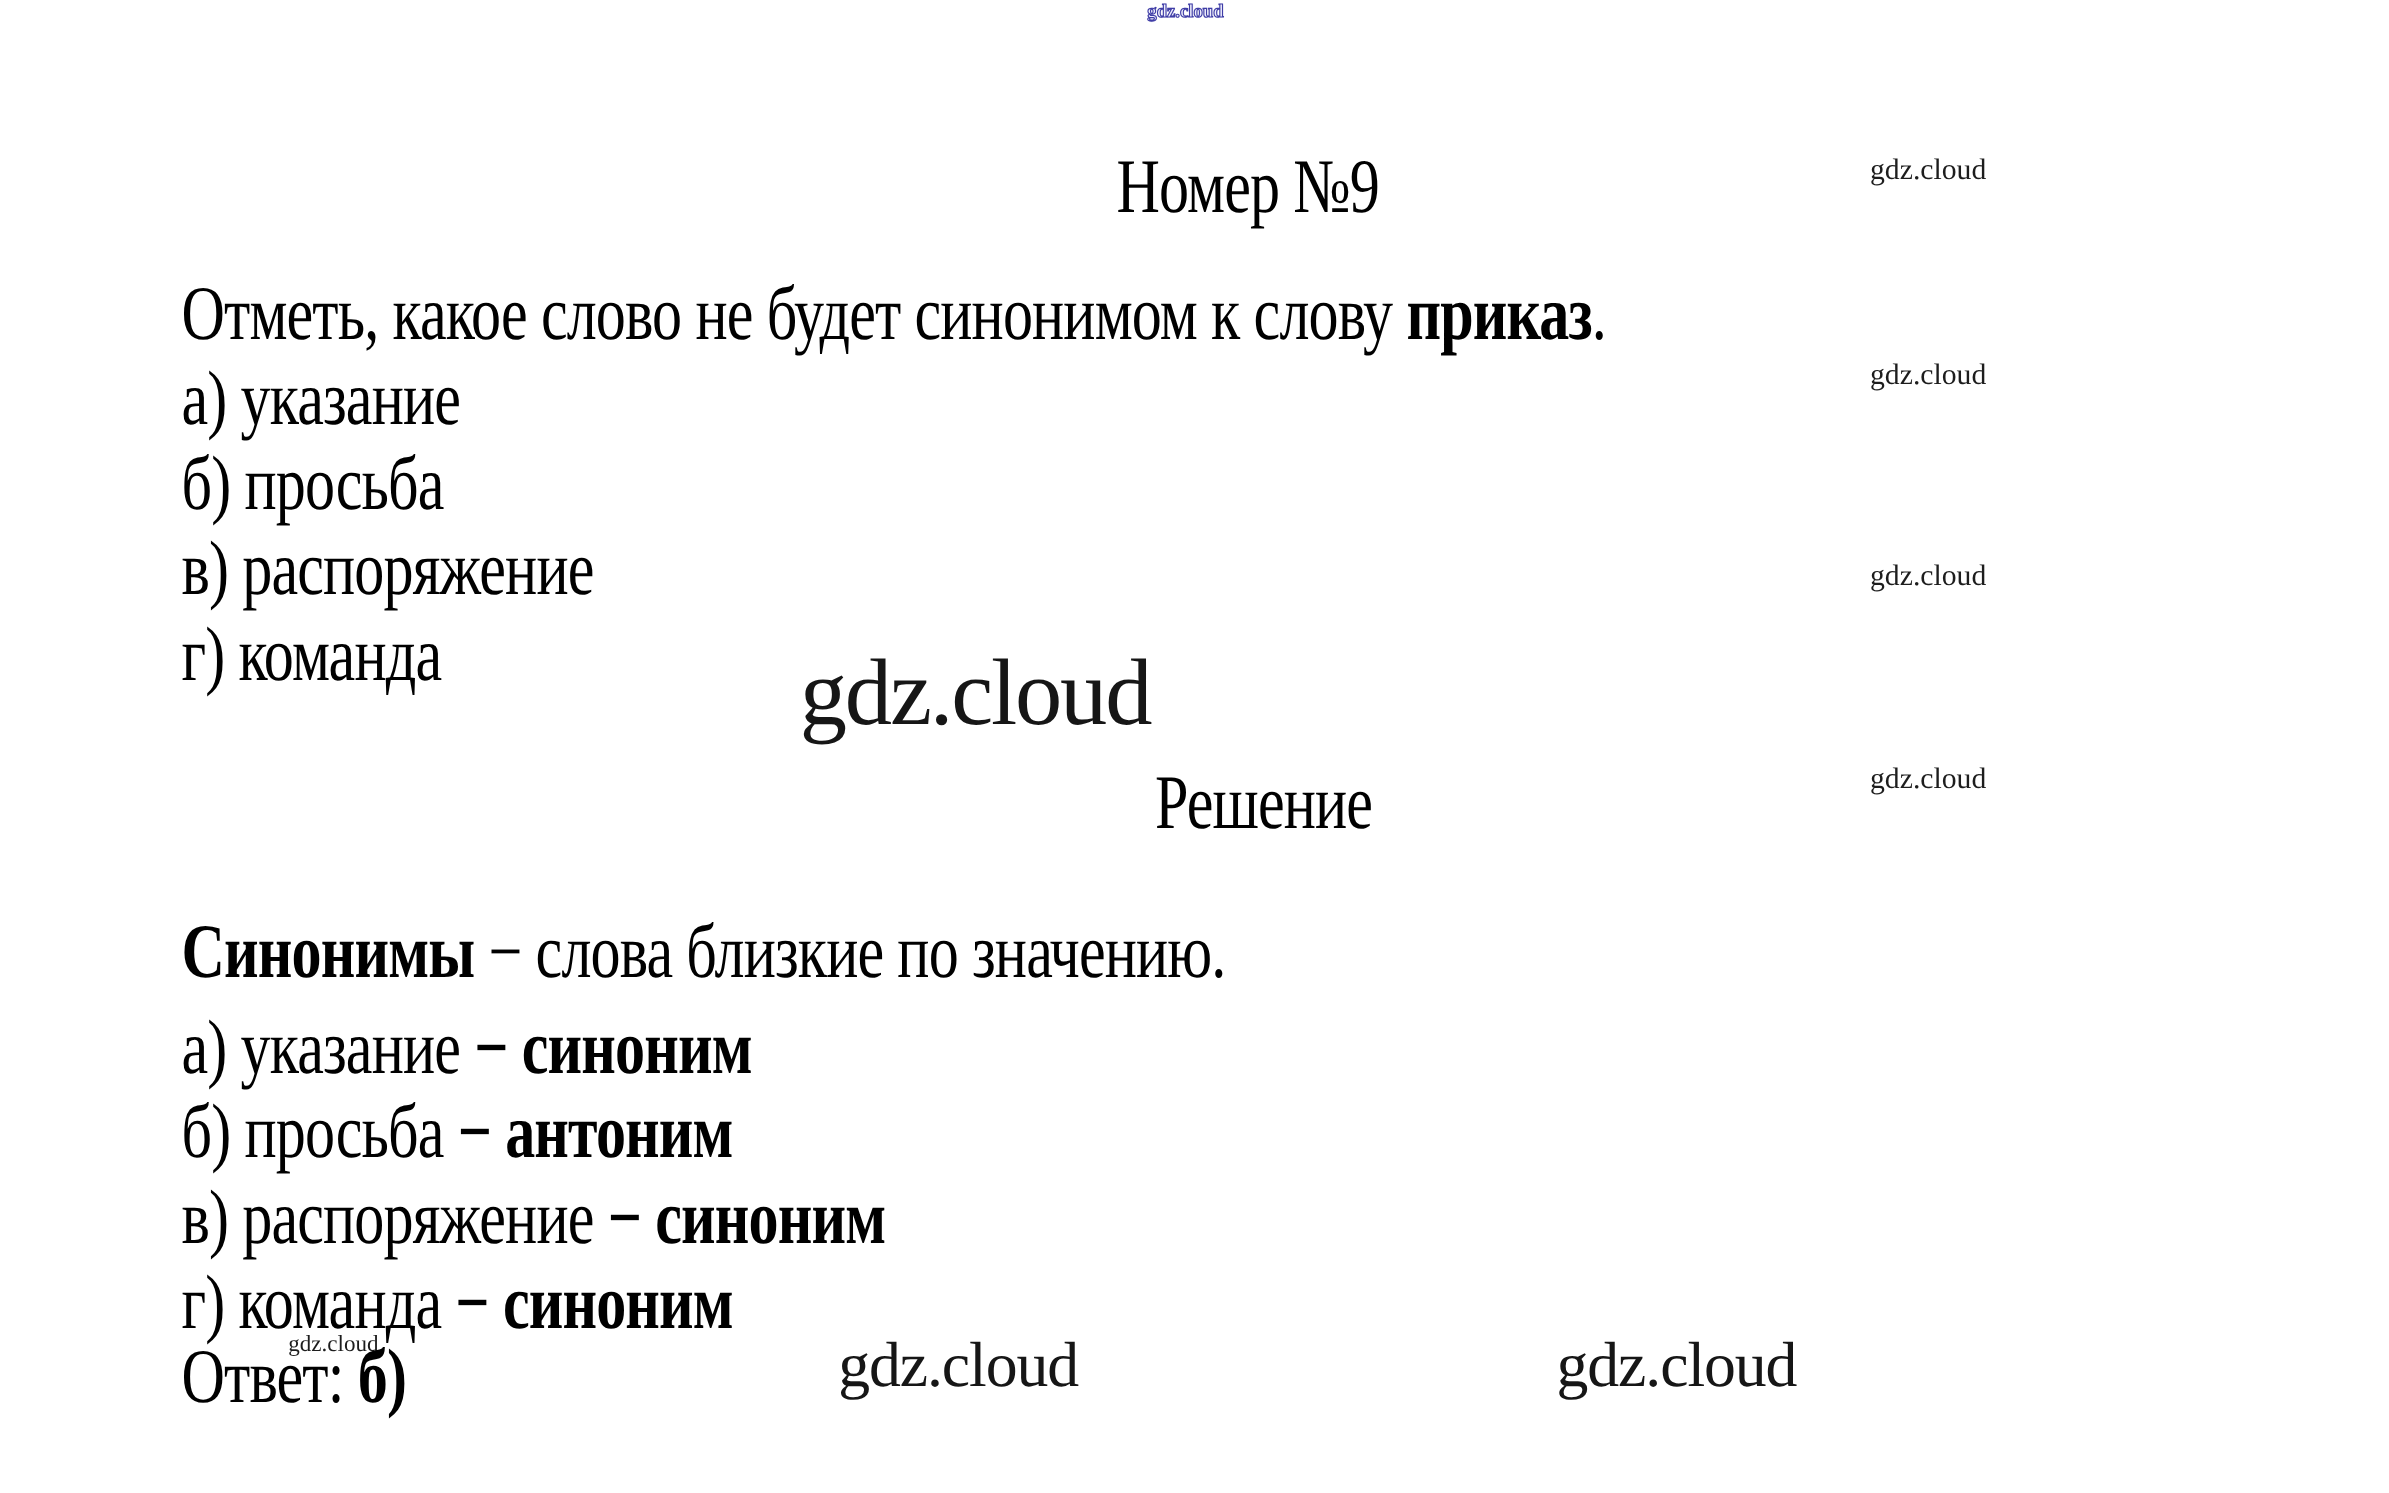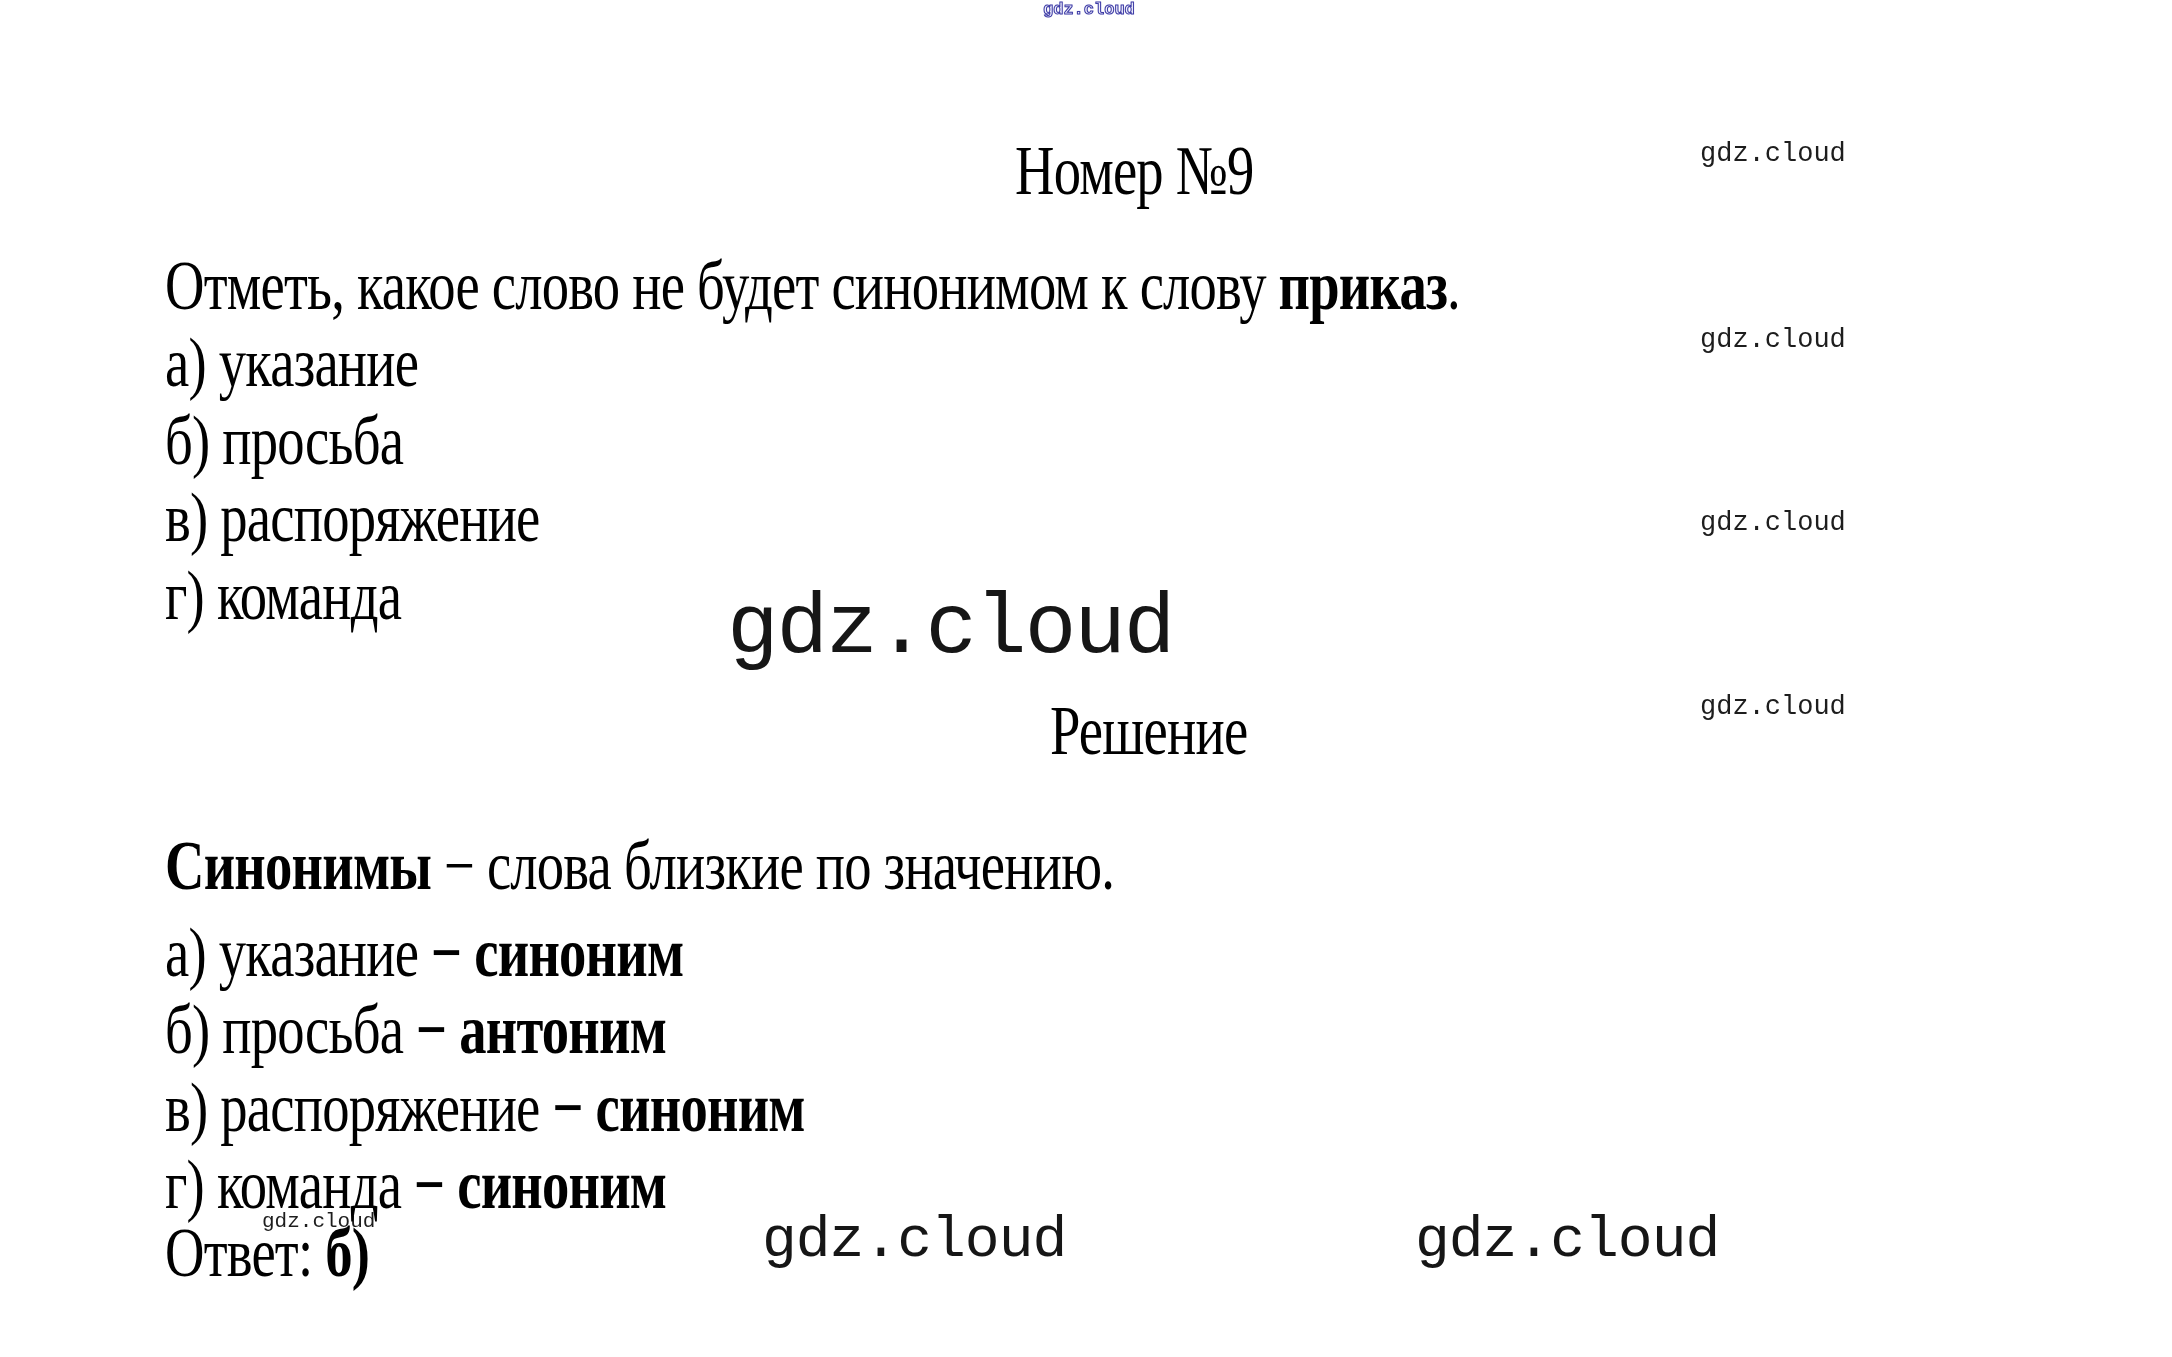--- a/index.html
+++ b/index.html
@@ -21,21 +21,21 @@
     line-height: 1.05;
     color: #000000;
     transform: scaleX(0.78);
     transform-origin: 0 0;
     letter-spacing: -1px;
   }
   .bold { font-weight: bold; }
 
   
   .wm {
-    font-family: Liberation Mono, monospace;
+    font-family: Liberation Serif, serif;
     color: #161616;
     line-height: 1;
     letter-spacing: -1px;
   }
   .wm-big    { font-size: 86px; left: 727px; top: 586px; letter-spacing: -2px; }
   .wm-bottom { font-size: 58px; top: 1212px; }
   .wm-b1     { left: 762px; }
   .wm-b2     { left: 1415px; }
   .wm-side   { font-size: 27px; left: 1700px; color: #1d1d1d; letter-spacing: 0; }
   .wm-s1 { top: 141px; }

